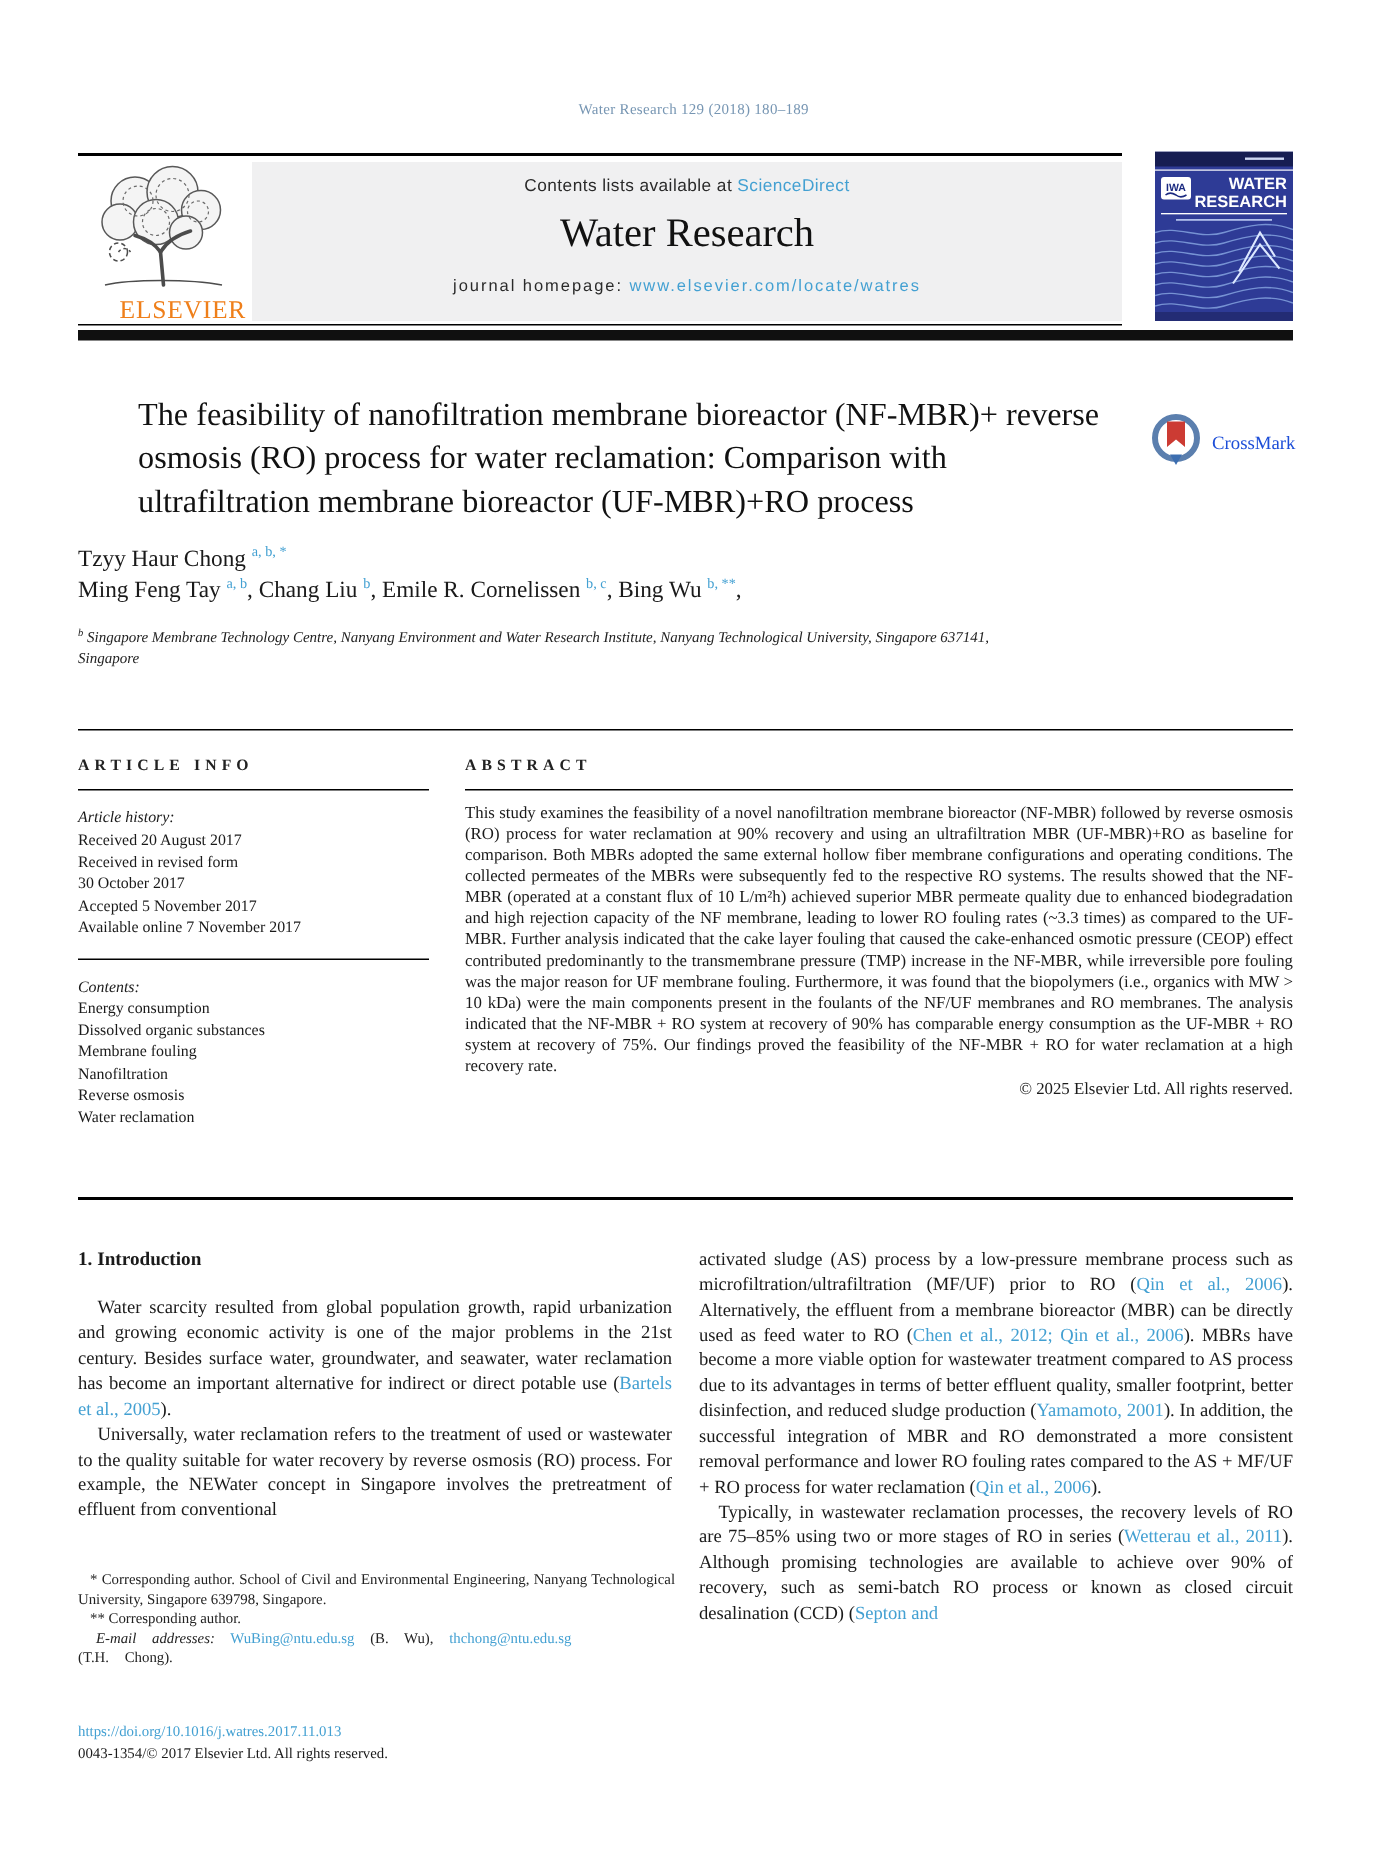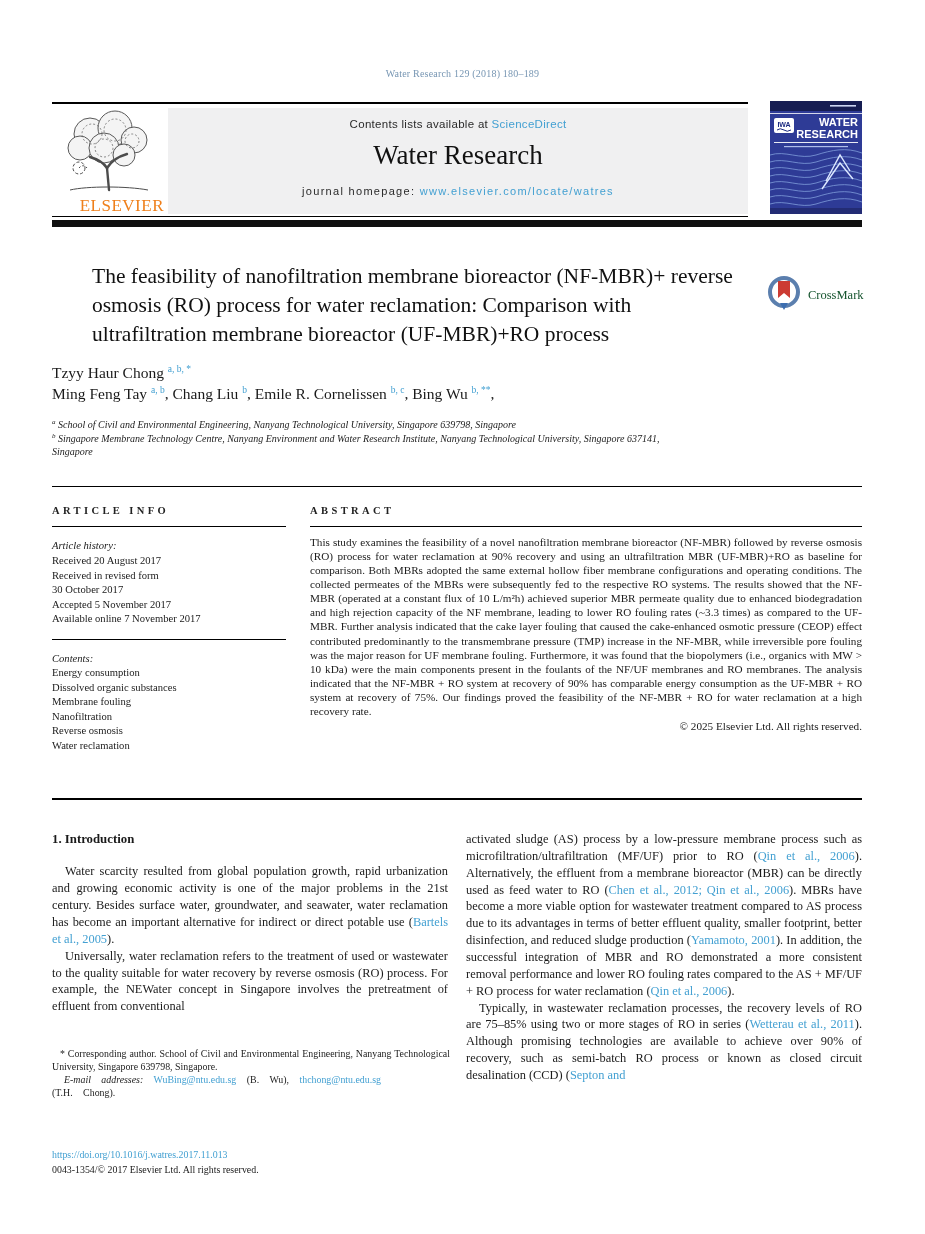--- a/index.html
+++ b/index.html
@@ -22,21 +22,21 @@
 
   #banner { position:absolute; top:108px; left:168px; width:580px; height:106px;
     background:#f0f0f1; text-align:center; padding-top:10px; }
   #banner .contents-line { font-size:11.5px; color:#2a2a2a; letter-spacing:.3px; }
   #banner .jtitle { font-size:27px; margin-top:10px; color:#111; }
   #banner .homepage { font-size:11px; margin-top:14px; letter-spacing:1.3px; color:#2a2a2a; }
 
   #cover { position:absolute; top:101px; left:770px; width:92px; height:113px; }
 
   #crossmark { position:absolute; top:272px; left:766px; width:106px; height:46px; display:flex; align-items:center; }
-  #crossmark .cm-label { font-size:12.5px; color:#14532d; margin-left:5px; }
+  #crossmark .cm-label { font-size:12.5px; color:#1d4ed8; margin-left:5px; }
 
   #title-block { position:absolute; top:262px; left:52px; width:658px;
     font-size:21.5px; line-height:1.36; font-weight:400; color:#111;margin-left:40px; }
 
   #authors { position:absolute; top:362px; left:52px; width:690px; font-size:15.5px; line-height:1.38; }
   #authors sup { font-size:9.5px; color:#43a0d2; }
 
   #affils { position:absolute; top:418px; left:52px; width:810px;
     font-size:10px; font-style:italic; line-height:1.34; color:#222; }
   #affils sup { font-size:7px; font-style:italic; }
@@ -169,21 +169,20 @@
     </span>
     <span class="cm-label">CrossMark</span>
   </div>
 
   <div id="authors">
     <div><span>Tzyy Haur Chong</span> <sup>a, b, *</sup></div>
     <div><span>Ming Feng Tay</span> <sup>a, b</sup><span>, </span><span>Chang Liu</span> <sup>b</sup><span>, </span><span>Emile R. Cornelissen</span> <sup>b, c</sup><span>, </span><span>Bing Wu</span> <sup>b, **</sup><span>,</span></div>
   </div>
 
   <div id="affils">
-    <div><sup>a</sup> <span>School of Civil and Environmental Engineering, Nanyang Technological University, Singapore 639798, Singapore</span></div>
     <div><sup>b</sup> <span>Singapore Membrane Technology Centre, Nanyang Environment and Water Research Institute, Nanyang Technological University, Singapore 637141,</span><br><span>Singapore</span></div>
   </div>
 
   <div class="rule" id="rule-affil"></div>
 
   <div id="info-col">
     <div class="col-heading">ARTICLE INFO</div>
     <div class="thin-rule"></div>
     <div class="block-label">Article history:</div>
     <div class="line">Received 20 August 2017</div>
@@ -217,20 +216,21 @@
       <p class="indent"><span>Universally, water reclamation refers to the treatment of used or wastewater to the quality suitable for water recovery by reverse osmosis (RO) process. For example, the NEWater concept in Singapore involves the pretreatment of effluent from conventional</span></p>
     </div>
     <div class="body-col">
       <p><span>activated sludge (AS) process by a low-pressure membrane process such as microfiltration/ultrafiltration (MF/UF) prior to RO (</span><span class="ref">Qin et al., 2006</span><span>). Alternatively, the effluent from a membrane bioreactor (MBR) can be directly used as feed water to RO (</span><span class="ref">Chen et al., 2012; Qin et al., 2006</span><span>). MBRs have become a more viable option for wastewater treatment compared to AS process due to its advantages in terms of better effluent quality, smaller footprint, better disinfection, and reduced sludge production (</span><span class="ref">Yamamoto, 2001</span><span>). In addition, the successful integration of MBR and RO demonstrated a more consistent removal performance and lower RO fouling rates compared to the AS + MF/UF + RO process for water reclamation (</span><span class="ref">Qin et al., 2006</span><span>).</span></p>
       <p class="indent"><span>Typically, in wastewater reclamation processes, the recovery levels of RO are 75–85% using two or more stages of RO in series (</span><span class="ref">Wetterau et al., 2011</span><span>). Although promising technologies are available to achieve over 90% of recovery, such as semi-batch RO process or known as closed circuit desalination (CCD) (</span><span class="ref">Septon and</span></p>
     </div>
   </div>
 
   <div id="footnotes">
     <p class="fn1"><span>*</span> <span>Corresponding author. School of Civil and Environmental Engineering, Nanyang Technological University, Singapore 639798, Singapore.</span></p>
+    <p class="fn2"><span>**</span> <span>Corresponding author.</span></p>
     <p class="email-line"><span class="italic">E-mail addresses:</span> <span class="link">WuBing@ntu.edu.sg</span><span> (B. Wu), </span><span class="link">thchong@ntu.edu.sg</span><br><span>(T.H. Chong).</span></p>
   </div>
 
   <div id="doi-block">
     <div class="link">https://doi.org/10.1016/j.watres.2017.11.013</div>
     <div>0043-1354/© 2017 Elsevier Ltd. All rights reserved.</div>
   </div>
 
 </div>
 

